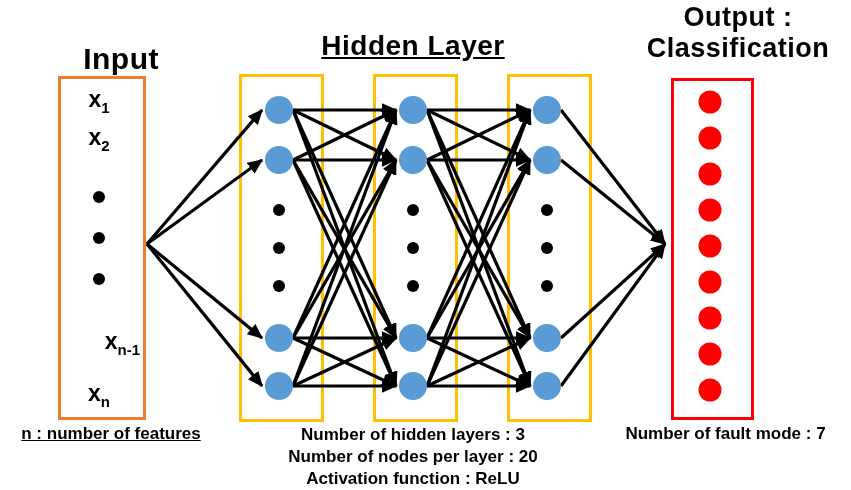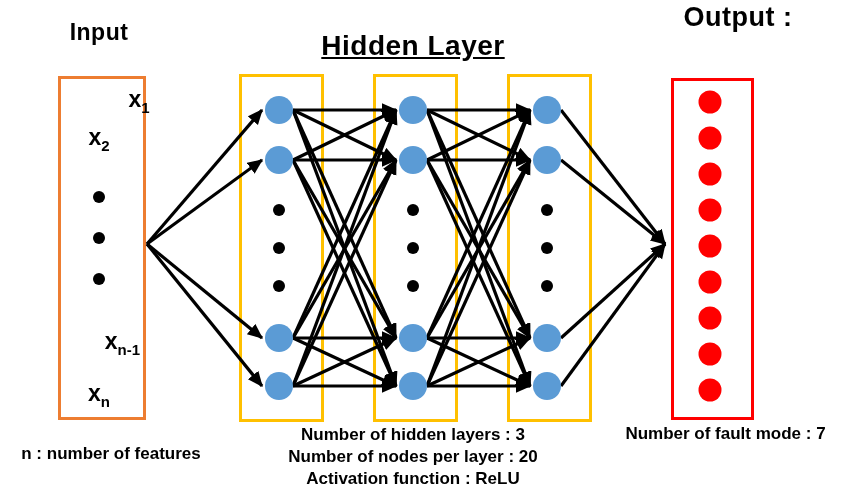--- a/index.html
+++ b/index.html
@@ -11,46 +11,47 @@
   .title{position:absolute;font-weight:bold;text-align:center;letter-spacing:0.5px;}
   .box{position:absolute;background:#fff;}
   .caption{position:absolute;font-weight:bold;text-align:center;font-size:17px;}
   .xlabel{position:absolute;width:82px;text-align:center;font-weight:bold;font-size:23px;}
   .xlabel sub{font-size:15px;}
   #net{position:absolute;left:0;top:0;pointer-events:none;}
 </style>
 </head>
 <body>
 
-<div class="title" style="left:39px;top:19px;width:120px;font-size:23px;">Input</div>
+<div class="title" style="left:39px;top:42px;width:120px;font-size:30px;text-align:right;">Input</div>
 <div class="title" style="left:278px;top:30px;width:270px;font-size:28px;text-decoration:underline;">Hidden Layer</div>
 <div class="title" style="left:628px;top:2px;width:220px;font-size:27px;line-height:31px;">
   <div>Output :</div>
+  <div>Classification</div>
 </div>
 
 <div class="box" style="left:58px;top:76px;width:82px;height:338px;border:3px solid #ED7D31;"></div>
 <div class="box" style="left:239px;top:74px;width:79px;height:342px;border:3px solid #FFC000;"></div>
 <div class="box" style="left:373px;top:74px;width:79px;height:342px;border:3px solid #FFC000;"></div>
 <div class="box" style="left:507px;top:74px;width:79px;height:342px;border:3px solid #FFC000;"></div>
 <div class="box" style="left:671px;top:78px;width:77px;height:336px;border:3px solid #FF0000;"></div>
 
-<div class="xlabel" style="left:58px;top:86px;margin-left:40px;">
+<div class="xlabel" style="left:58px;top:86px;">
   <span>x</span><sub>1</sub>
 </div>
 <div class="xlabel" style="left:58px;top:124px;">
   <span>x</span><sub>2</sub>
 </div>
 <div class="xlabel" style="left:58px;top:328px;text-align:right;">
   <span>x</span><sub>n-1</sub>
 </div>
 <div class="xlabel" style="left:58px;top:380px;">
   <span>x</span><sub>n</sub>
 </div>
 
-<div class="caption" style="left:0px;top:444px;width:222px;">n : number of features</div>
+<div class="caption" style="left:0px;top:424px;width:222px;text-decoration:underline;">n : number of features</div>
 <div class="caption" style="left:248px;top:424px;width:330px;line-height:22px;">
   <div>Number of hidden layers : 3</div>
   <div>Number of nodes per layer : 20</div>
   <div>Activation function : ReLU</div>
 </div>
 <div class="caption" style="left:600px;top:424px;width:251px;">Number of fault mode : 7</div>
 
 <svg id="net" width="851" height="490" xmlns="http://www.w3.org/2000/svg">
   <defs>
     <marker id="arrow" markerWidth="5.2" markerHeight="4.6" refX="4.4" refY="2.1" orient="auto">

